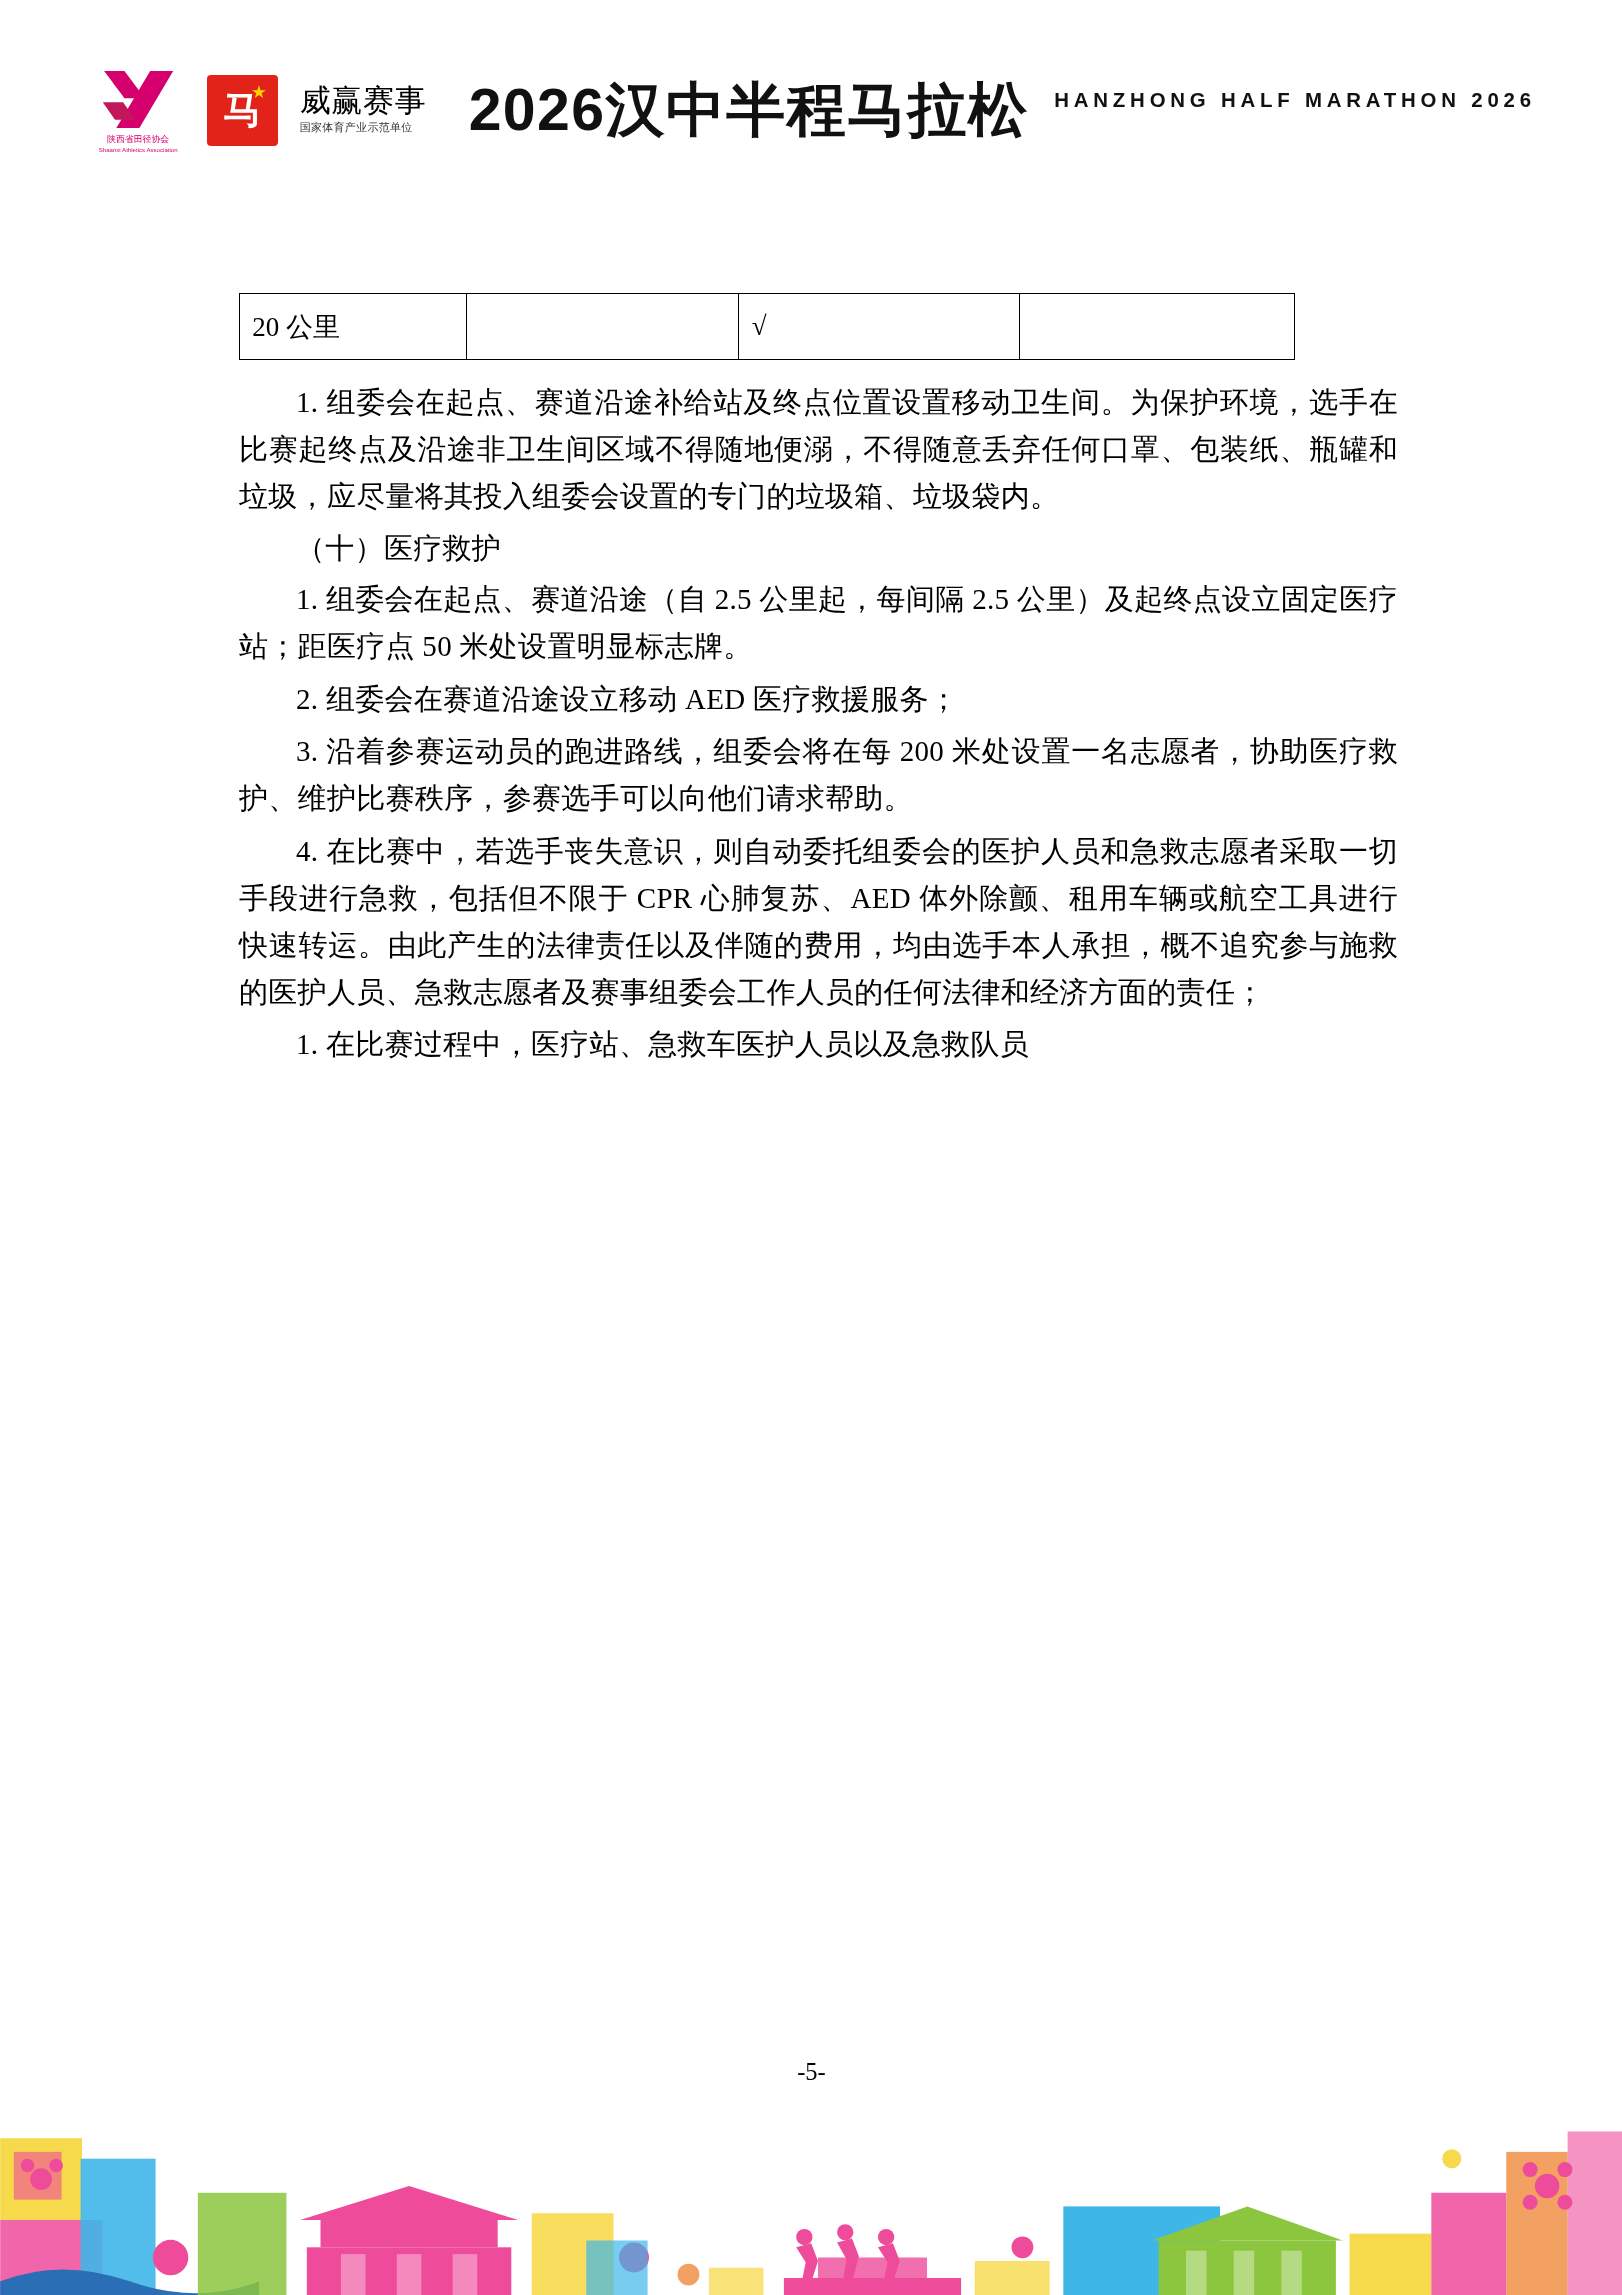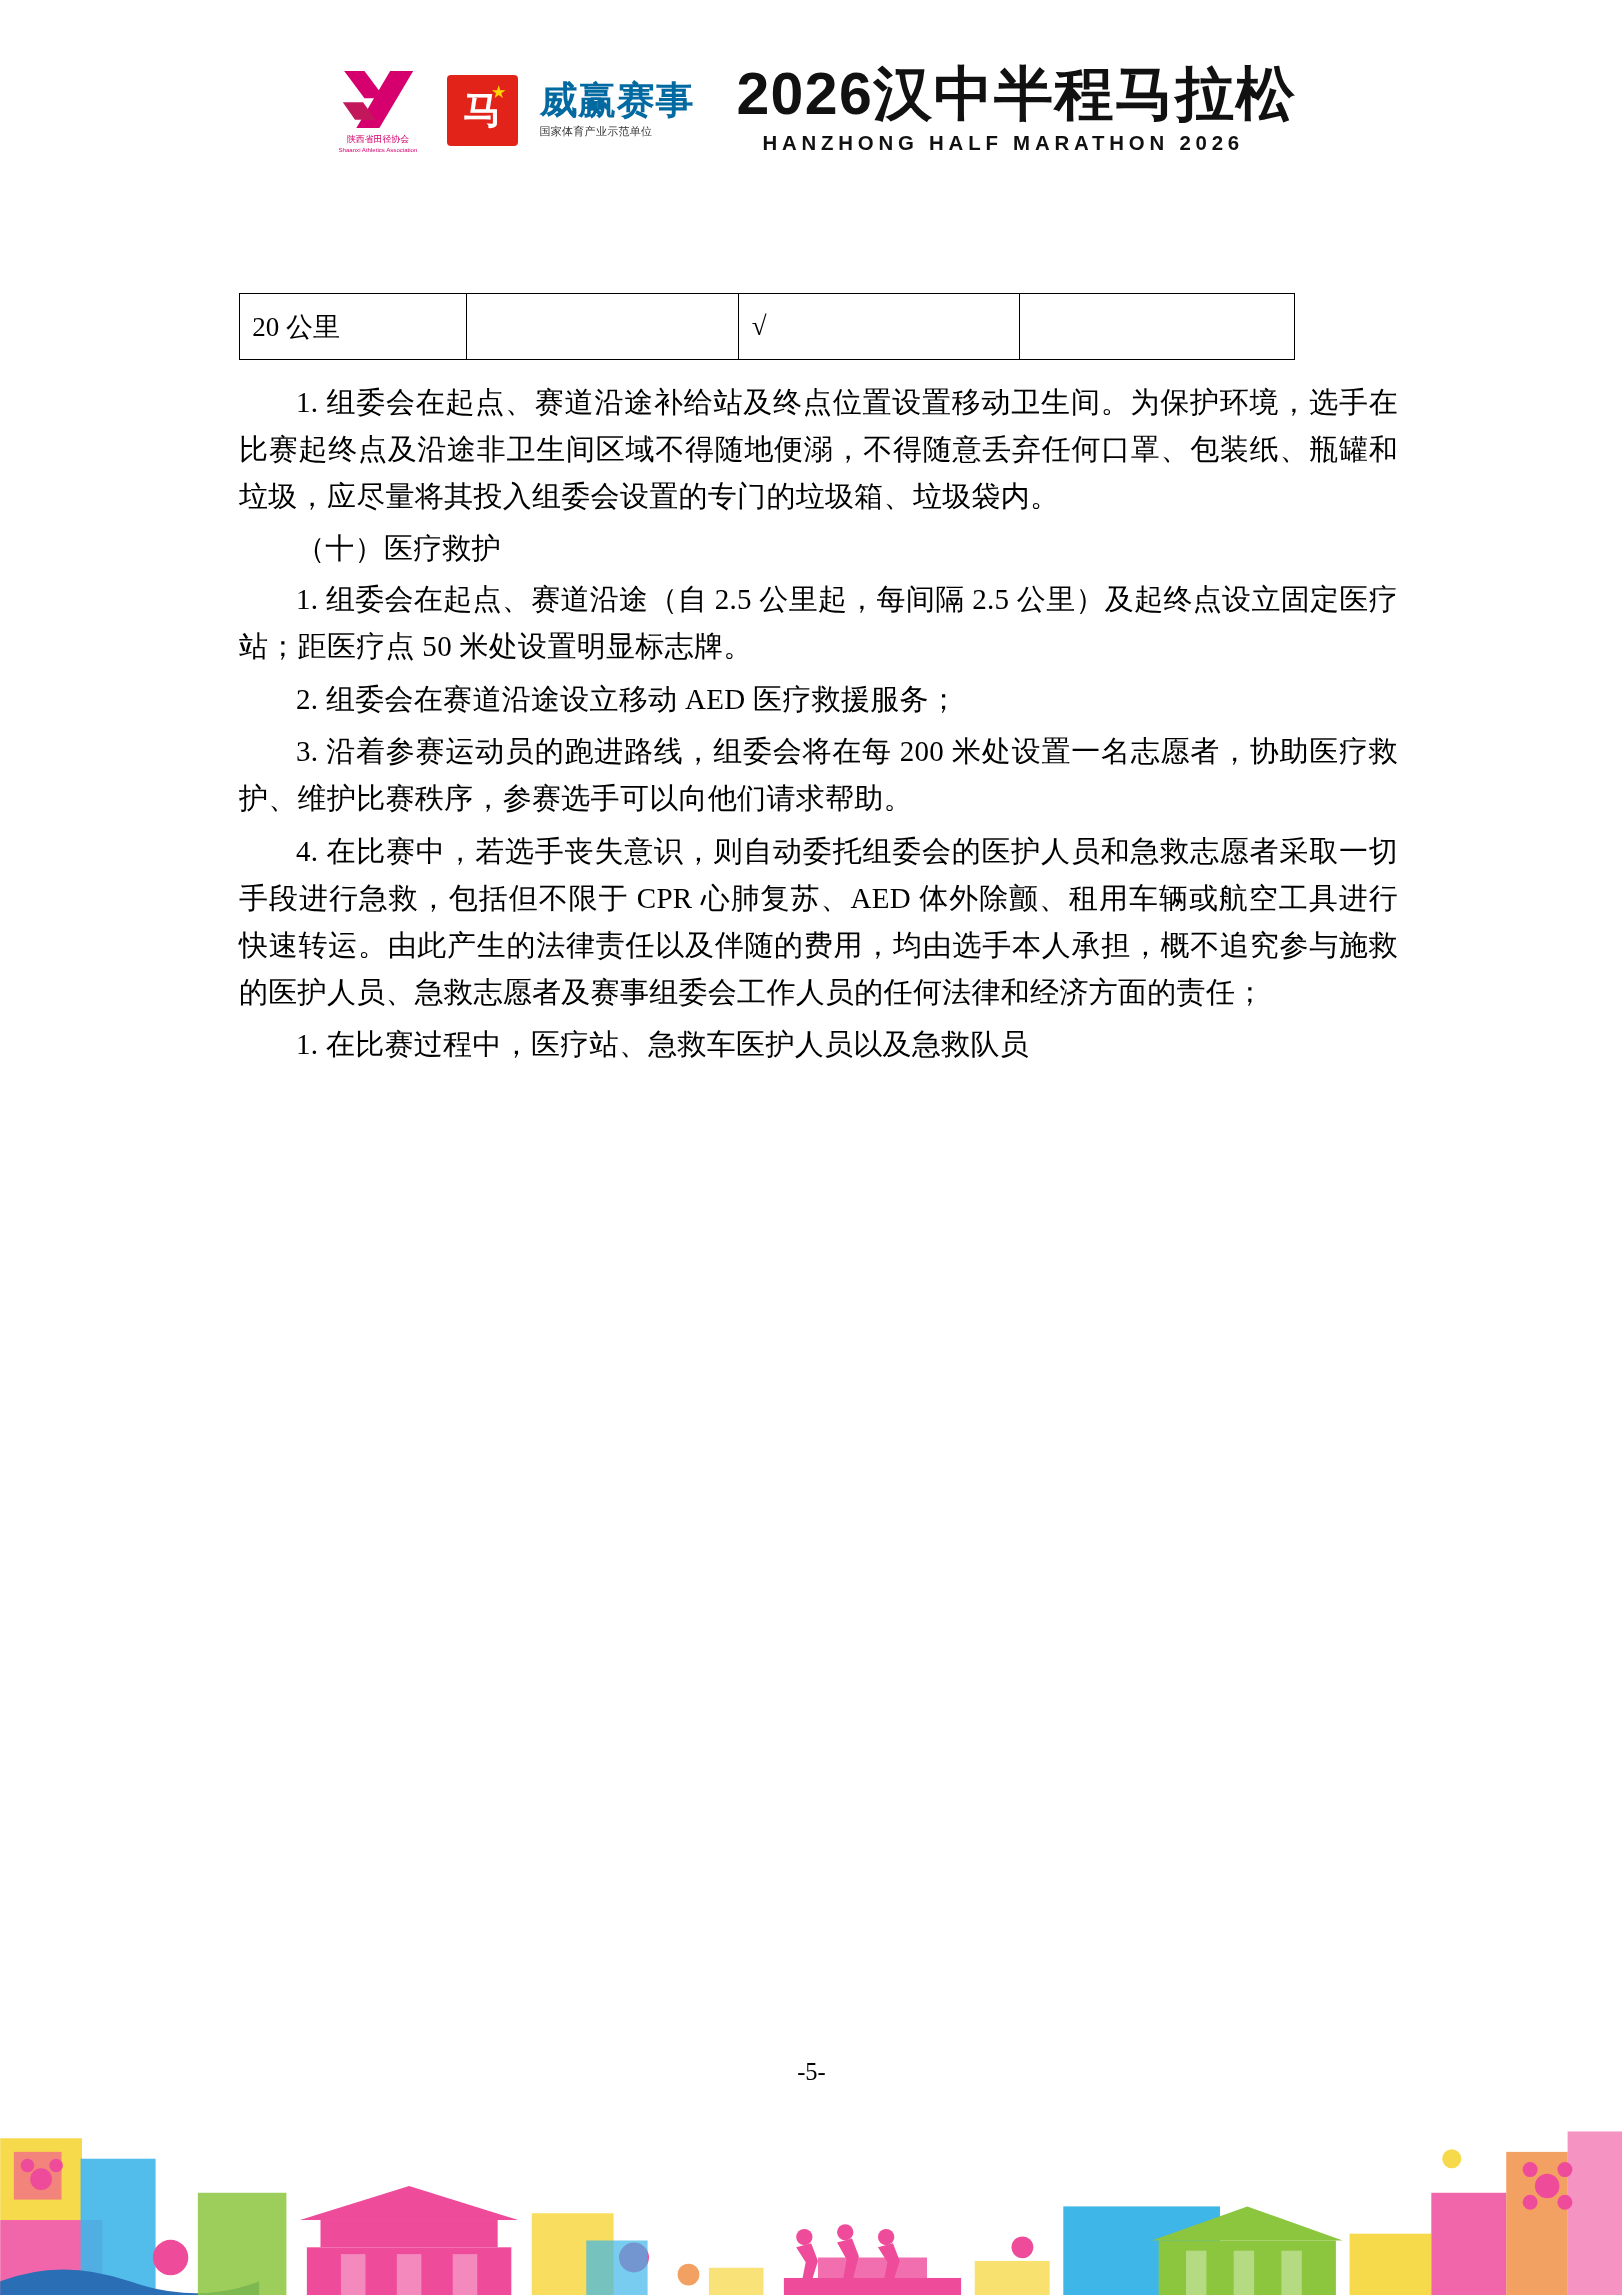--- a/index.html
+++ b/index.html
@@ -85,39 +85,39 @@
     font-weight: bold;
     font-family: "Liberation Serif", serif;
   }
   .brand-block {
     display: flex;
     flex-direction: column;
     justify-content: center;
     margin-left: 4.1px;
   }
   .brand-cn {
-    font-size: 38px;
-    font-weight: bold;
-    color: #0369a1;
+    font-size: 31px;
+    font-weight: normal;
+    color: #000000;
     letter-spacing: 0.7px;
     line-height: 1.05;
     font-family: "Liberation Sans", sans-serif;
   }
   .brand-sub {
     font-size: 11px;
     color: #333333;
     letter-spacing: 0.3px;
     font-family: "Liberation Sans", sans-serif;
     margin-top: 2.7px;
     white-space: nowrap;
   }
   .title-block {
     margin-left: 24.5px;
     display: flex;
-    flex-direction: column;
+    flex-direction: row;
     align-items: flex-start;
   }
   .title-main {
     font-size: 59px;
     font-weight: bold;
     color: #111111;
     letter-spacing: 1.4px;
     line-height: 1;
     font-family: "Liberation Sans", sans-serif;
     white-space: nowrap;

